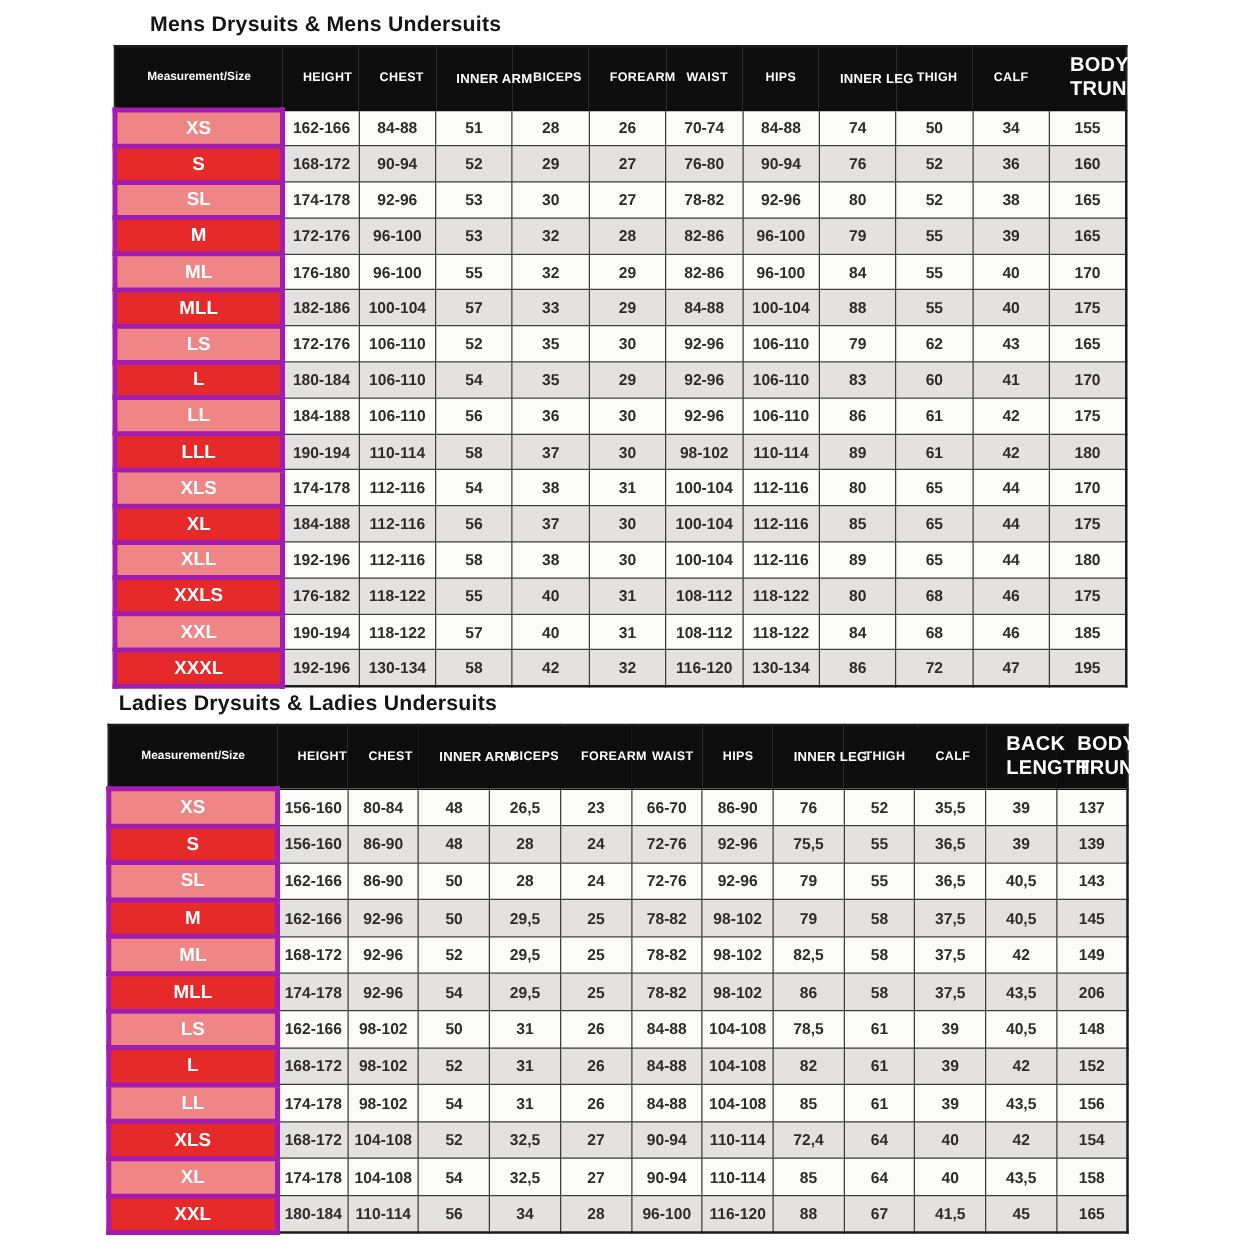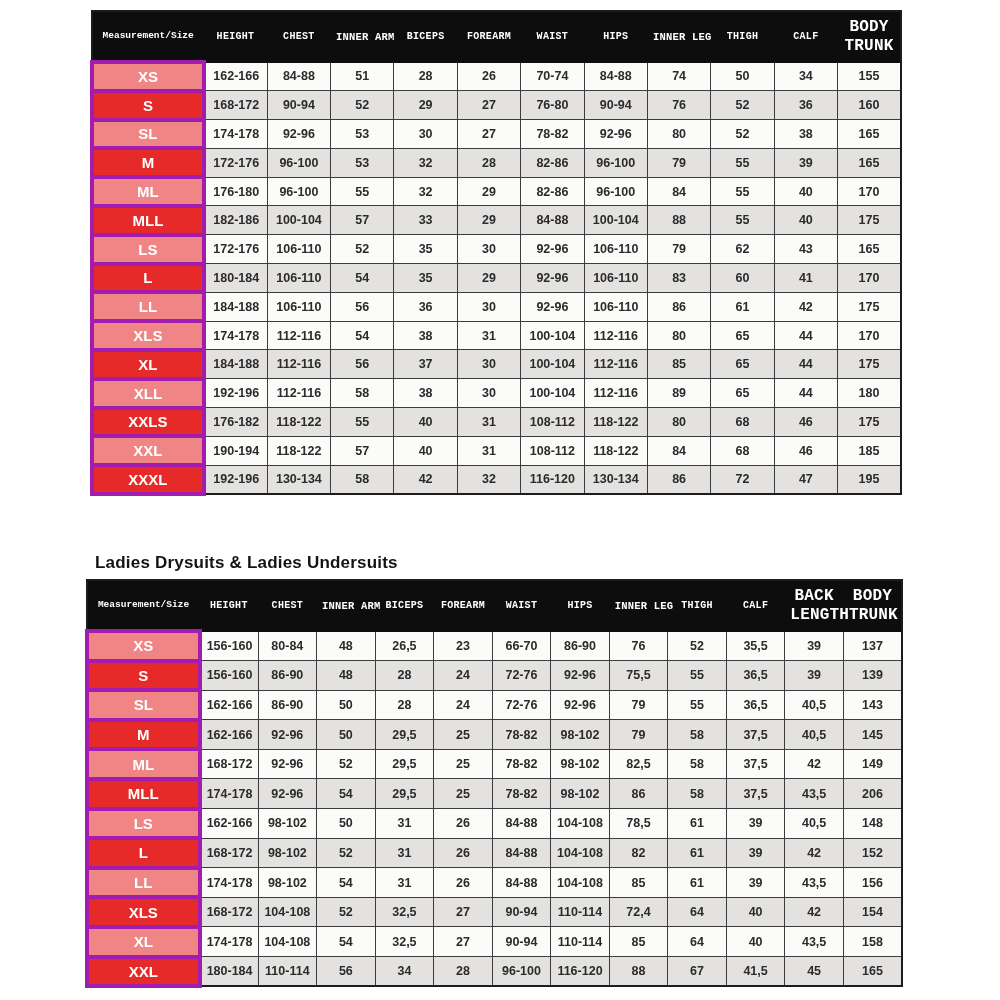--- a/index.html
+++ b/index.html
@@ -6,21 +6,21 @@
   body{width:1000px;height:1000px;overflow:hidden;font-family:"Liberation Sans",sans-serif;}
   .page{position:relative;width:1000px;height:1000px;background:#fff;}
   .section{position:absolute;}
   .section.mens{left:90px;top:10px;width:812px;}
   .section.ladies{left:85px;top:553px;width:818px;}
   h2.chart-title{margin:0 0 6px 30px;font-size:17px;font-weight:bold;color:#141414;letter-spacing:0.2px;}
   .section.ladies h2.chart-title{margin-left:10px;}
   table.sizes{width:100%;border-collapse:collapse;table-layout:fixed;border:2px solid #1c1c1c;}
   table.sizes thead th{
     background:var(--header-bg,#0d0d0d);color:#fff;height:46px;border:1px solid #0d0d0d;
-    padding:1px 5px;text-align:center;vertical-align:middle;font-weight:bold;line-height:1.15;font-family:Liberation Mono, monospace;
+    padding:1px 16px;text-align:center;vertical-align:middle;font-weight:bold;line-height:1.15;
   }
   table.sizes thead th.corner{font-size:9.5px;}
   table.sizes thead th.wide{font-size:10px;letter-spacing:0.3px;}
   table.sizes thead th.narrow{font-size:10.5px;white-space:nowrap;letter-spacing:0.2px;}
   table.sizes thead th.two-line{font-size:16px;letter-spacing:0.2px;margin-top:44px;}
   table.sizes th.corner{width:12.4%;}
   table.sizes tbody tr{height:28.8px;}
   .section.ladies table.sizes tbody tr{height:29.6px;}
   table.sizes tbody th.size{
     color:#fff;font-weight:bold;font-size:15px;border:4px solid #a21caf;text-align:center;
@@ -33,20 +33,21 @@
   }
   table.sizes tbody tr.base td{background:var(--row-white,#fbfbf9);}
   table.sizes tbody tr.alt td{background:var(--row-gray,#e3e2e0);}
 </style>
 </head>
 <body>
 
 <div class="page">
 
   <section class="section mens">
+    <h2 class="chart-title">Mens Drysuits &amp; Mens Undersuits</h2>
     <table class="sizes">
       <thead>
           <tr>
             <th class="corner">Measurement/Size</th>
             <th class="wide">HEIGHT</th>
             <th class="wide">CHEST</th>
             <th class="narrow">INNER ARM</th>
             <th class="wide">BICEPS</th>
             <th class="wide">FOREARM</th>
             <th class="wide">WAIST</th>
@@ -176,20 +177,34 @@
             <td>106-110</td>
             <td>56</td>
             <td>36</td>
             <td>30</td>
             <td>92-96</td>
             <td>106-110</td>
             <td>86</td>
             <td>61</td>
             <td>42</td>
             <td>175</td>
+          </tr>
+          <tr class="alt">
+            <th class="size red">LLL</th>
+            <td>190-194</td>
+            <td>110-114</td>
+            <td>58</td>
+            <td>37</td>
+            <td>30</td>
+            <td>98-102</td>
+            <td>110-114</td>
+            <td>89</td>
+            <td>61</td>
+            <td>42</td>
+            <td>180</td>
           </tr>
           <tr class="base">
             <th class="size pink">XLS</th>
             <td>174-178</td>
             <td>112-116</td>
             <td>54</td>
             <td>38</td>
             <td>31</td>
             <td>100-104</td>
             <td>112-116</td>

